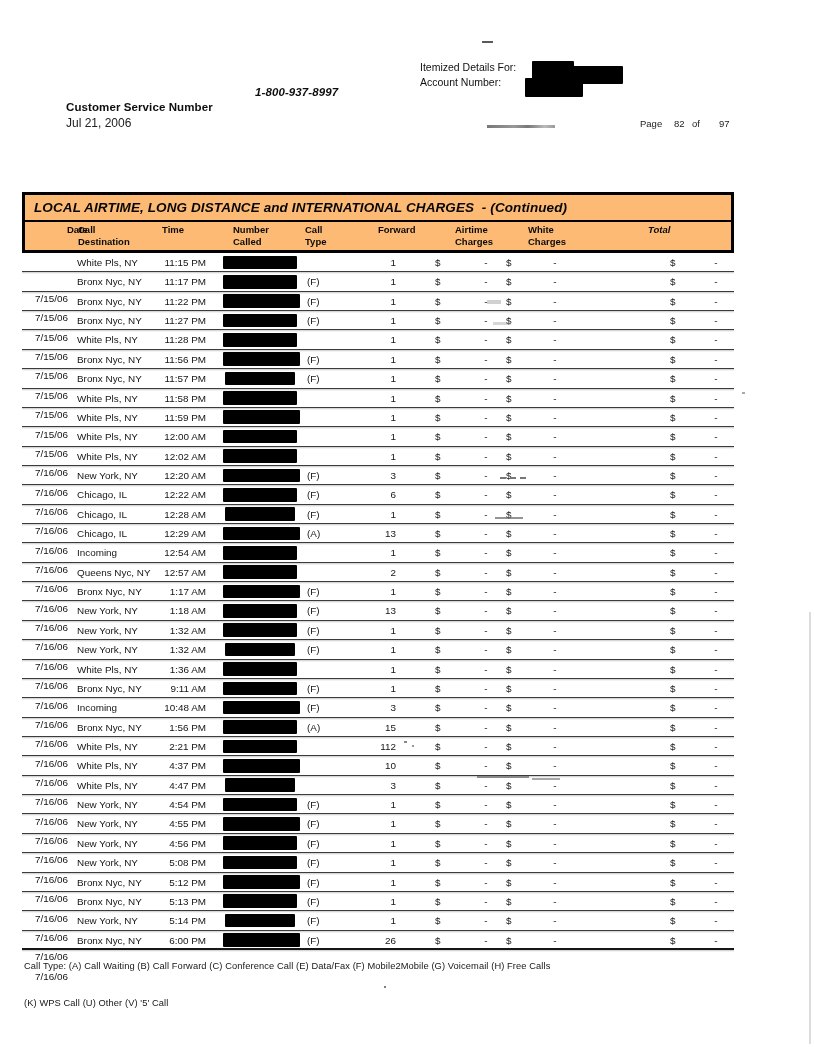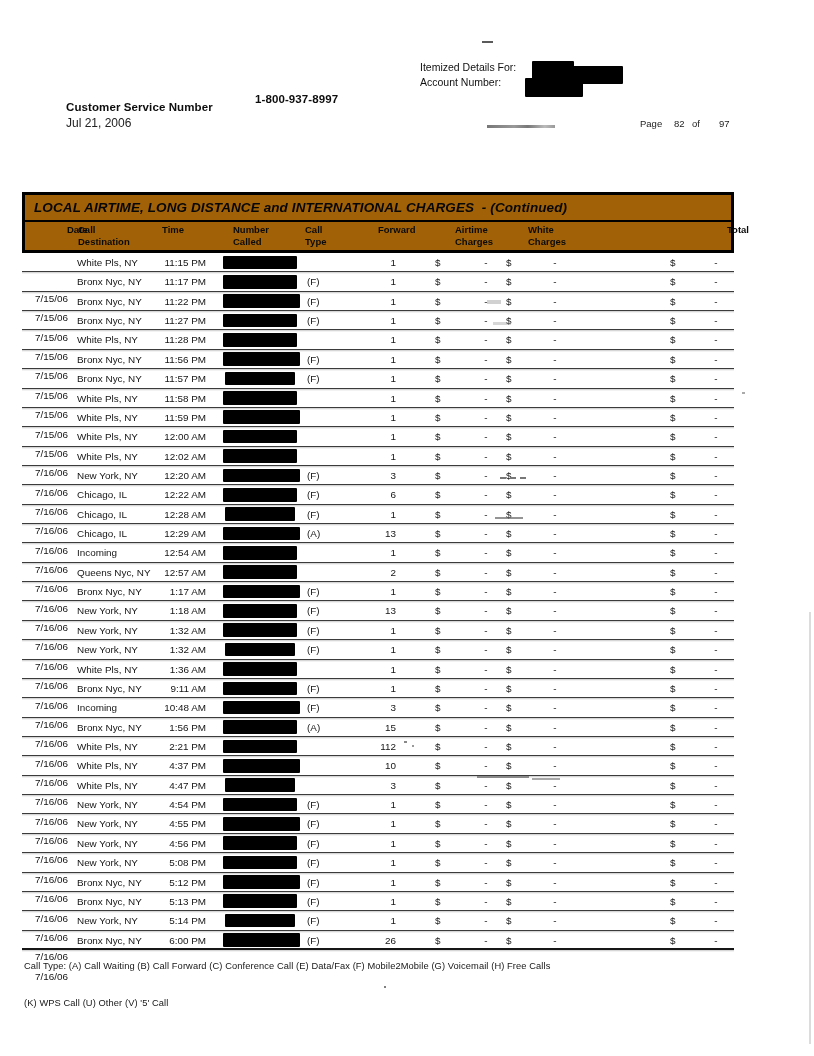--- a/index.html
+++ b/index.html
@@ -13,21 +13,21 @@
   .abs{position:absolute;}
   
   .hdr-label{font-size:10.5px;color:#111;}
   .redaction{position:absolute;background:#000;border-radius:1px;}
   .cs-label{font-size:11.5px;font-weight:700;color:#0d0d0d;letter-spacing:.1px;}
   .date-line{font-size:12px;color:#222;}
   .page-line span{font-size:9.5px;color:#222;position:absolute;top:0;}
   
   .tablebox{
     left:22px;top:192px;width:706px;
-    border:3px solid #000;background:#a16207;
+    border:3px solid #000;background:#fdba74;
   }
   .tabletitle{
     height:25px;border-bottom:2.5px solid #000;
     display:flex;align-items:center;padding-left:9px;
     font-size:13.5px;font-weight:700;font-style:italic;color:#070707;
     white-space:pre;letter-spacing:.1px;
   }
   .theadrow{position:relative;height:28px;}
   .hcell{position:absolute;top:2px;font-size:9.5px;font-weight:700;line-height:12px;color:#0b0b0b;white-space:nowrap;}
   .rows{left:22px;top:253px;width:712px;}
@@ -63,21 +63,21 @@
 <div class="art" style="left:482px;top:41px;width:11px;height:2px;background:#5a5a5a;"></div>
 
 <div class="abs hdr-label" style="left:420px;top:61px;">Itemized Details For:</div>
 <div class="abs hdr-label" style="left:420px;top:76px;">Account Number:</div>
 
 <div class="redaction" style="left:532px;top:61px;width:42px;height:19px;"></div>
 <div class="redaction" style="left:573px;top:66px;width:50px;height:18px;"></div>
 <div class="redaction" style="left:525px;top:78px;width:58px;height:19px;"></div>
 
 <div class="abs cs-label" style="left:66px;top:93px;margin-top:8px;">Customer Service Number</div>
-<div class="abs cs-label" style="left:255px;top:93px;">1-800-937-8997</div>
+<div class="abs cs-label" style="left:255px;top:86px;font-style:italic;">1-800-937-8997</div>
 <div class="abs date-line" style="left:66px;top:116px;">Jul 21, 2006</div>
 
 <div class="abs page-line" style="left:0;top:118px;width:814px;height:14px;">
   <span style="left:640px;">Page</span>
   <span style="left:674px;">82</span>
   <span style="left:692px;">of</span>
   <span style="left:719px;text-align:right;">97</span>
 </div>
 <div class="art" style="left:487px;top:125px;width:68px;height:3px;background:linear-gradient(90deg,#777 0%,#999 40%,#777 60%,#bbb 85%,#999 100%);"></div>
 
@@ -106,21 +106,21 @@
         <div>Forward</div>
       </div>
       <div class="hcell" style="left: 430px;">
         <div>Airtime</div>
         <div>Charges</div>
       </div>
       <div class="hcell" style="left: 503px;">
         <div>White</div>
         <div>Charges</div>
       </div>
-      <div class="hcell" style="left: 702px;">
+      <div class="hcell" style="left: 623px; font-style: italic;">
         <div>Total</div>
       </div>
     </div>
 </div>
 
 <div class="abs rows" id="rows">
     <div class="row">
       <span class="c-date">7/15/06</span>
       <span class="c-dest">White Pls, NY</span>
       <span class="c-time">11:15 PM</span>

